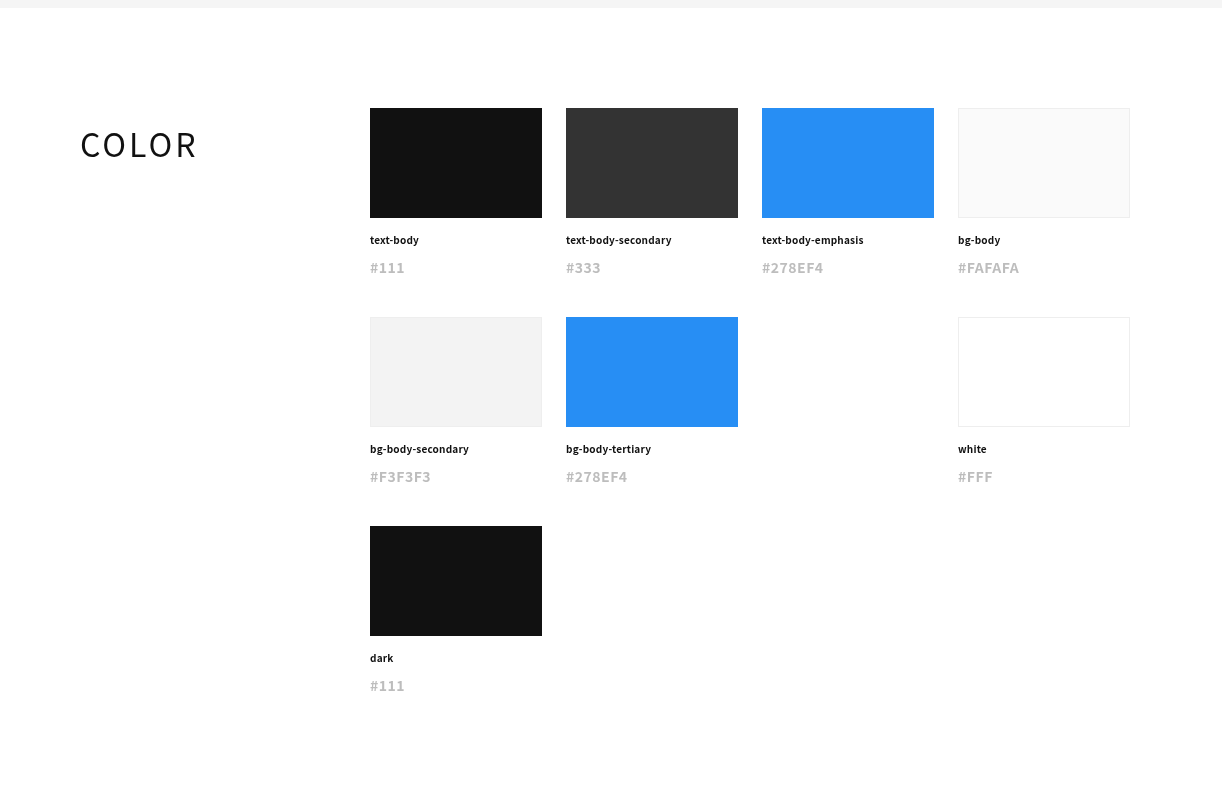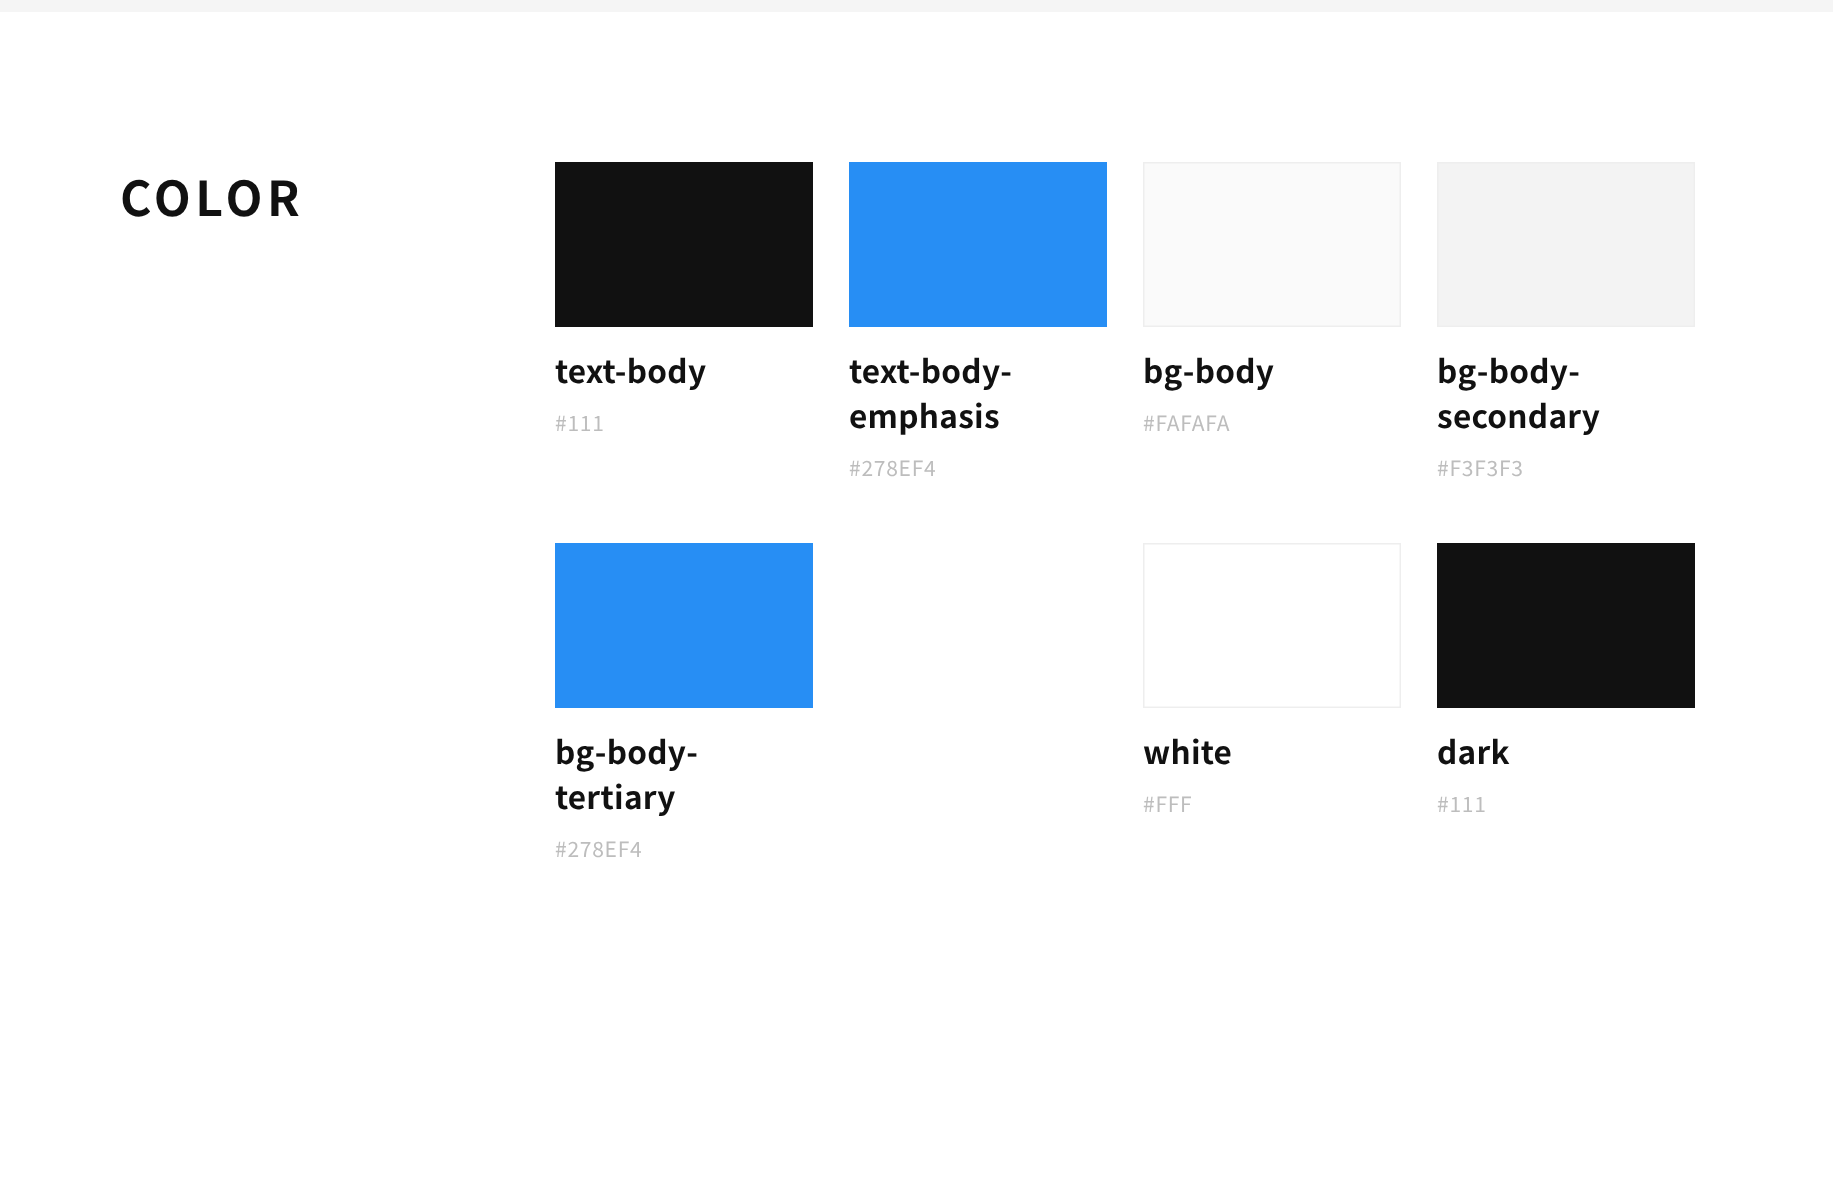--- a/index.html
+++ b/index.html
@@ -22,24 +22,25 @@
     .container {
       display: flex;
       padding: 100px 80px 40px 80px;
     }
     .header-col {
       width: 290px;
       flex-shrink: 0;
     }
     .title {
       font-size: 32px;
-      font-weight: 700;
+      font-weight: 400;
       letter-spacing: 3px;
       color: #111;
       margin-bottom: 18px;
+      margin-top: 12px;
     }
     .subtitle {
       font-size: 13px;
       font-weight: 600;
       letter-spacing: 3px;
       color: #333;
     }
     .grid {
       display: grid;
       grid-template-columns: repeat(4, 172px);
@@ -55,29 +56,29 @@
       height: 110px;
       margin-bottom: 14px;
     }
     .swatch[data-hex="#FAFAFA"],
     .swatch[data-hex="#F3F3F3"],
     .swatch[data-hex="#F5F5F5"],
     .swatch[data-hex="#FFF"] {
       border: 1px solid #eee;
     }
     .swatch-name {
-      font-size: 21px;
+      font-size: 10px;
       font-weight: 700;
       color: #111;
       margin-bottom: 10px;
       letter-spacing: 0.2px;
     }
     .swatch-hex {
       font-size: 14px;
-      font-weight: 400;
+      font-weight: 700;
       color: #bdbdbd;
       letter-spacing: 0.5px;
     }
   </style>
 </head>
 <body>
 
 <div class="top-bar"></div>
 
 <div class="container">
@@ -86,20 +87,25 @@
   </div>
 
   <div class="grid">
 
     <div class="swatch-item">
       <div class="swatch" data-hex="#111" style="background-color: rgb(17, 17, 17);"></div>
       <div class="swatch-name">text-body</div>
       <div class="swatch-hex">#111</div>
     </div>
 
+    <div class="swatch-item">
+      <div class="swatch" data-hex="#333" style="background-color: rgb(51, 51, 51);"></div>
+      <div class="swatch-name">text-body-secondary</div>
+      <div class="swatch-hex">#333</div>
+    </div>
 
 
     <div class="swatch-item">
       <div class="swatch" data-hex="#278EF4" style="background-color: rgb(39, 142, 244);"></div>
       <div class="swatch-name">text-body-emphasis</div>
       <div class="swatch-hex">#278EF4</div>
     </div>
 
     <div class="swatch-item">
       <div class="swatch" data-hex="#FAFAFA" style="background-color: rgb(250, 250, 250);"></div>

